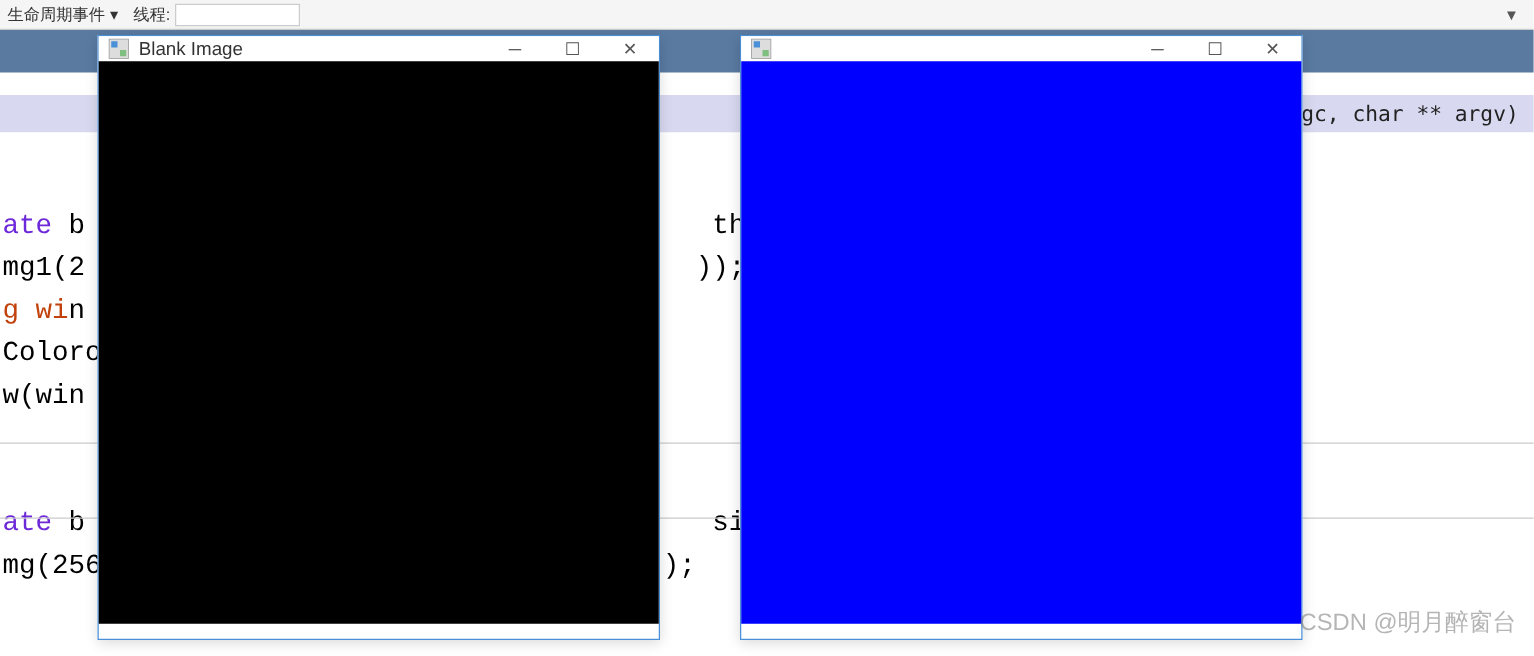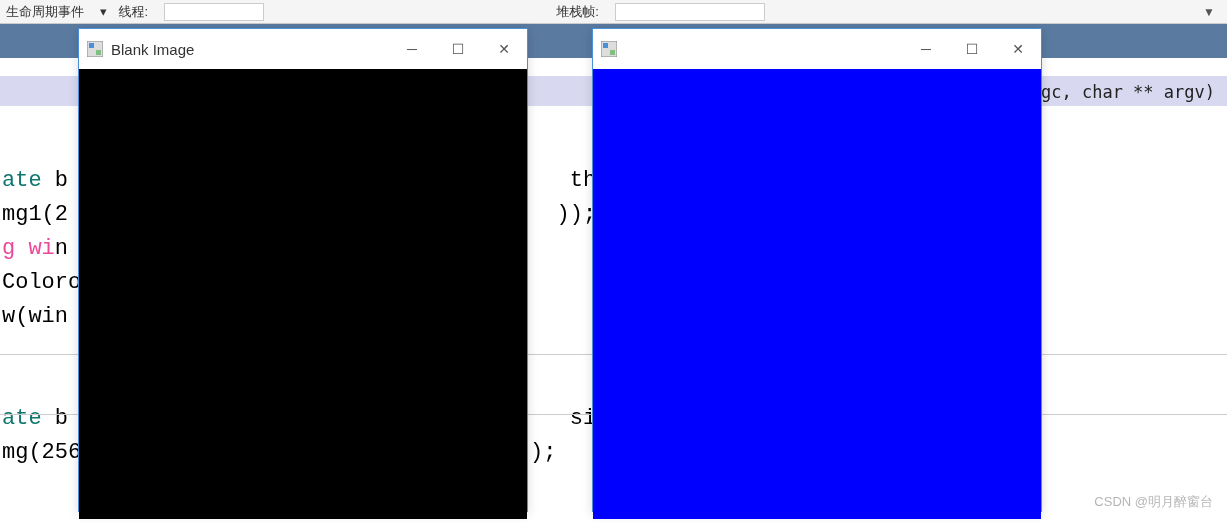--- a/index.html
+++ b/index.html
@@ -16,21 +16,21 @@
       top: 0; left: 0; right: 0;
       height: 24px;
       background: #f5f5f5;
       border-bottom: 1px solid #ccc;
       display: flex;
       align-items: center;
       padding: 0 6px;
       font-size: 13px;
       color: #333;
     }
-    .toolbar-section { display: flex; align-items: center; gap: 16px; margin-right: 12px; }
+    .toolbar-section { display: flex; align-items: center; gap: 4px; margin-right: 12px; }
     .toolbar-dropdown {
       border: 1px solid #ccc;
       background: #fff;
       min-width: 100px;
       height: 18px;
     }
     .blue-stripe {
       position: absolute;
       top: 24px; left: 0; right: 0;
       height: 34px;
@@ -55,39 +55,39 @@
       position: absolute;
       top: 106px; left: 0; right: 0; bottom: 0;
       background: #fff;
       font-family: Consolas, "Courier New", monospace;
       font-size: 22px;
       line-height: 34px;
       white-space: pre;
       padding-left: 2px;
       padding-top: 24px;
     }
-    .kw-green { color: #0f766e; }
-    .kw-blue { color: #ec4899; }
+    .kw-green { color: #6d28d9; }
+    .kw-blue { color: #c2410c; }
     .kw-teal { color: #2b91af; }
     .kw-purple { color: #6a5acd; }
     .kw-black { color: #000; }
     .hr-line {
       position: absolute;
       left: 0; right: 0;
       border-top: 1px solid #ccc;
     }
     
     .win {
       position: absolute;
       background: #fff;
       border: 1px solid #4a90d9;
       box-shadow: 0 2px 10px rgba(0,0,0,0.15);
     }
     .win-title {
-      height: 40px;
+      height: 20px;
       display: flex;
       align-items: center;
       padding-left: 8px;
       font-size: 15px;
       color: #333;
       background: #fff;
     }
     .win-icon {
       width: 16px; height: 16px;
       margin-right: 8px;
@@ -105,21 +105,21 @@
       justify-content: center;
       font-size: 14px;
       color: #555;
     }
     .win-content-black { background: #000; }
     .win-content-blue { background: #0000ff; }
     .watermark {
       position: absolute;
       right: 14px;
       bottom: 14px;
-      font-size: 13px;
+      font-size: 19px;
       color: rgba(120,120,120,0.55);
       font-family: Arial, sans-serif;
     }
     .overflow-btn {
       margin-left: auto;
       color: #555;
       font-size: 12px;
       padding: 0 6px;
     }
   </style>
@@ -127,24 +127,20 @@
 <body>
 
 <div class="toolbar-bg">
   <div class="toolbar-section">
     <span>生命周期事件</span>
     <span>▾</span>
   </div>
   <div class="toolbar-section">
     <span>线程:</span>
     <div class="toolbar-dropdown"></div>
-  </div>
-  <div class="toolbar-section" style="margin-left:280px;">
-    <span>堆栈帧:</span>
-    <div class="toolbar-dropdown" style="min-width:150px;"></div>
   </div>
   <div class="overflow-btn">
     <span>▼</span>
   </div>
 </div>
 
 <div class="blue-stripe"></div>
 <div class="purple-band"></div>
 <div class="fn-sig">t argc, char ** argv)</div>
 

